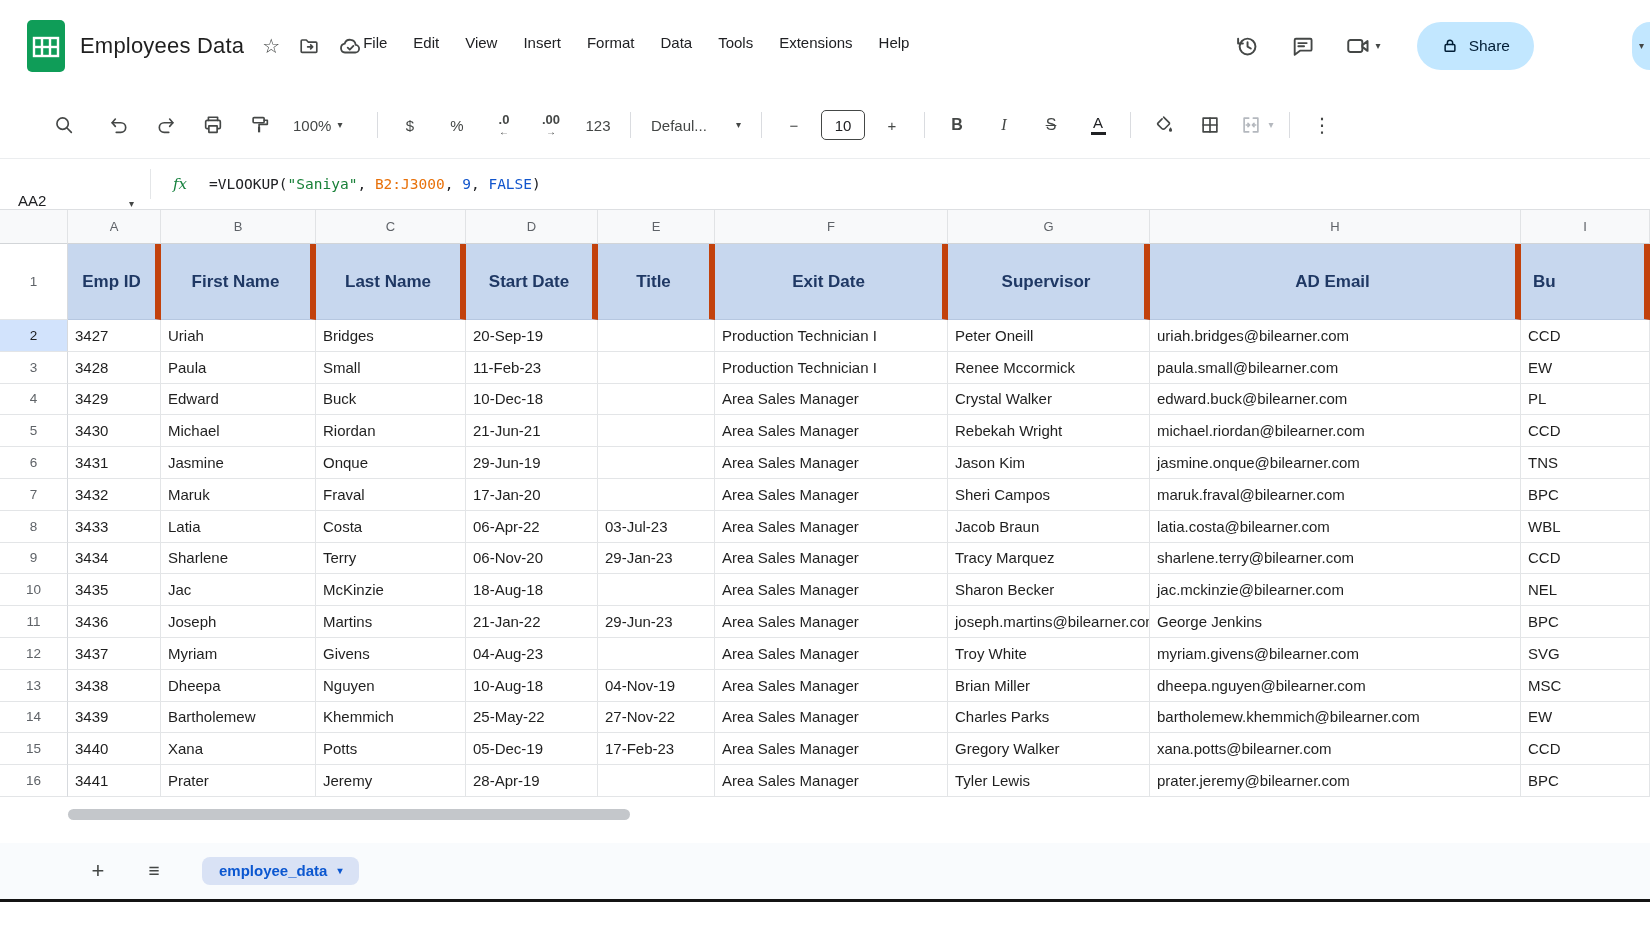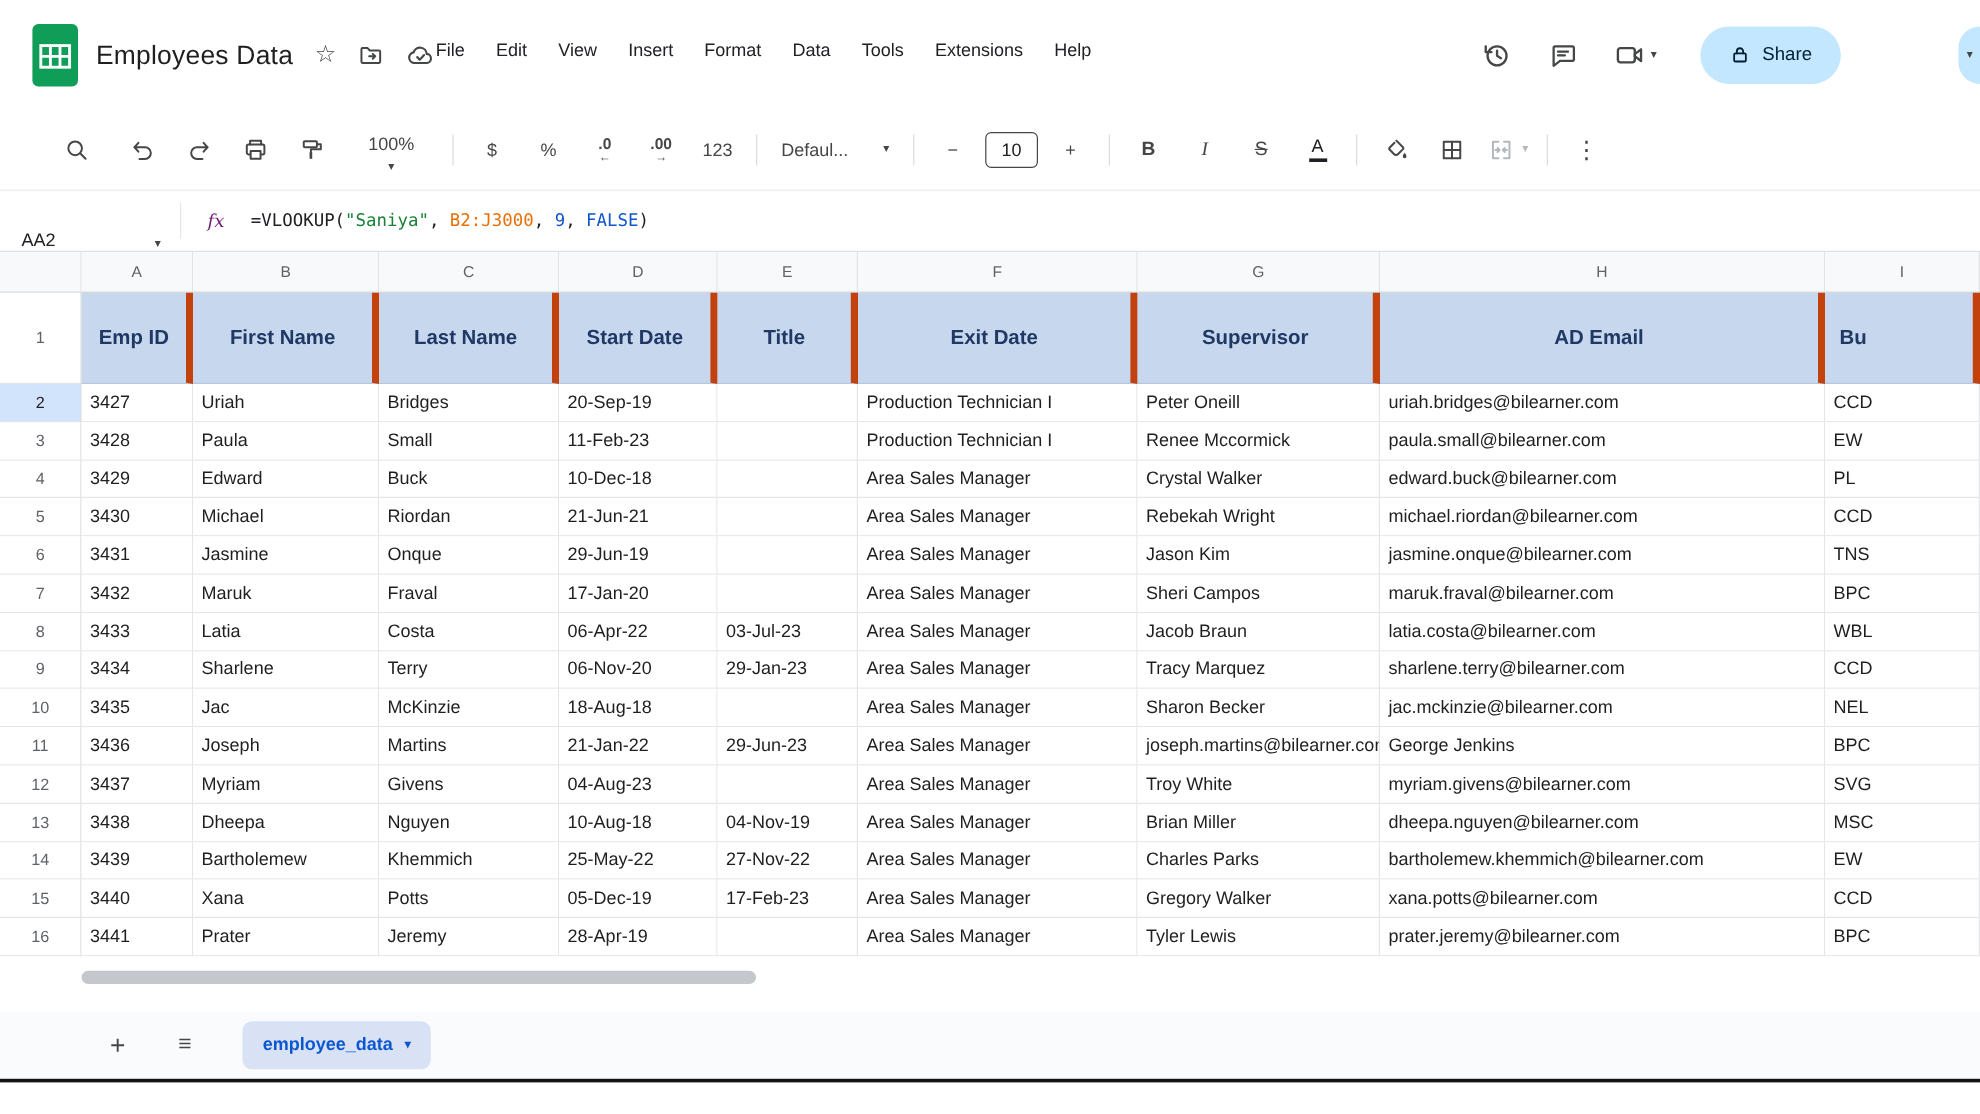--- a/index.html
+++ b/index.html
@@ -22,21 +22,21 @@
   .sharepill { height:48px; border-radius:24px; background:#c2e7ff; display:flex; align-items:center;
     gap:10px; padding:0 24px; color:#001d35; font-size:15.5px; font-weight:500; margin-left:6px; }
   .edgeseg { width:18px; height:48px; background:#c2e7ff; border-radius:24px 0 0 24px;
     display:flex; align-items:center; padding-left:7px; margin-left:68px; }
 
   
   .toolbar { height:66px; display:flex; align-items:center; padding-left:44px; gap:7px; background:#fff; }
   .tbtn { min-width:40px; height:40px; display:flex; align-items:center; justify-content:center;
     border-radius:8px; color:#444746; font-size:15px; gap:6px; }
   .tdiv { width:1px; height:26px; background:#dadce0; margin:0 5px; flex:0 0 auto; }
-  .zoomsel { min-width:78px; justify-content:flex-end; padding:0 6px;flex-direction:column; }
+  .zoomsel { min-width:78px; justify-content:flex-start; padding:0 6px; }
   .fontsel { min-width:106px; justify-content:space-between; padding:0 8px; }
   .szbox { width:44px; height:30px; border:1.7px solid #444746; border-radius:5px;
     display:flex; align-items:center; justify-content:center; font-size:15px; color:#202124; }
   .bld { font-weight:700; font-size:16px; }
   .itl { font-style:italic; font-size:16px; font-family:"Liberation Serif", serif; }
   .stk { text-decoration:line-through; font-size:16px; }
   .txtcol { display:flex; flex-direction:column; align-items:center; gap:2px; }
   .txtcol .A { font-size:15px; line-height:1; color:#202124; }
   .txtcol .bar { width:15px; height:3.5px; background:#202124; }
   .decbtn { display:flex; flex-direction:column; align-items:center; line-height:1; }
@@ -46,21 +46,21 @@
   .ic { stroke:#444746; fill:none; stroke-width:1.8; stroke-linecap:round; stroke-linejoin:round; }
   .ic-dim { stroke:#b4b8be; }
 
   
   .fbar { height:52px; display:flex; align-items:center; border-top:1px solid #ebedef;
     border-bottom:1px solid #dddfe2; background:#fff; }
   .namebox { width:150px; display:flex; align-items:flex-end; justify-content:space-between;
     padding:0 16px 0 18px; font-size:15px; color:#202124; height:100%; }
   .fdiv { width:1px; height:30px; background:#e4e6e8; }
   .fx { width:58px; text-align:center; font-style:italic; font-family:"DejaVu Serif", serif;
-    font-size:15px; color:#701a75; }
+    font-size:15px; color:#15803d; }
   .formula { font-family:"DejaVu Sans Mono", monospace; font-size:14.5px; white-space:pre; }
 
   
   .gridrow { display:grid;
     grid-template-columns:68px 93px 155px 150px 132px 117px 233px 202px 371px minmax(0,1fr); }
   .colheads { height:34px; }
   .ch { background:#f8f9fa; border-right:1px solid #e1e3e5; border-bottom:1px solid #d2d5d8;
     display:flex; align-items:center; justify-content:center; font-size:13px; color:#5f6368; }
   .headrow { height:76px; }
   .hc { background:#c7d7ee; color:#1f3864; font-weight:700; font-size:17px;
@@ -78,21 +78,21 @@
 
   .scrollzone { height:46px; position:relative; background:#fff; }
   .hscroll { position:absolute; left:68px; top:12px; width:562px; height:11px;
     border-radius:6px; background:#c4c7cb; }
 
   
   .sheetbar { height:56px; display:flex; align-items:center; background:#f9fbfd; padding-left:80px; }
   .sbtn { width:36px; height:36px; display:flex; align-items:center; justify-content:center;
     font-size:22px; color:#444746; border-radius:50%; }
   .sbtn.ham { font-size:19px; margin-left:20px; }
-  .sheettab { height:40px; border-radius:8px; background:#d9e2f5; color:#0b57d0; font-weight:700;
+  .sheettab { height:28px; border-radius:8px; background:#d9e2f5; color:#0b57d0; font-weight:700;
     font-size:15px; display:flex; align-items:center; gap:10px; padding:0 17px; margin-left:30px; }
   .sheettab .caret { color:#0b57d0; }
   .bottomline { height:3px; background:#141414; }
 </style>
 </head>
 <body>
 
 <div class="topbar">
   <svg class="logo" width="40" height="54" viewBox="0 0 40 54">
     <rect x="1" y="1" width="38" height="52" rx="5" fill="#0f9d58"></rect>

